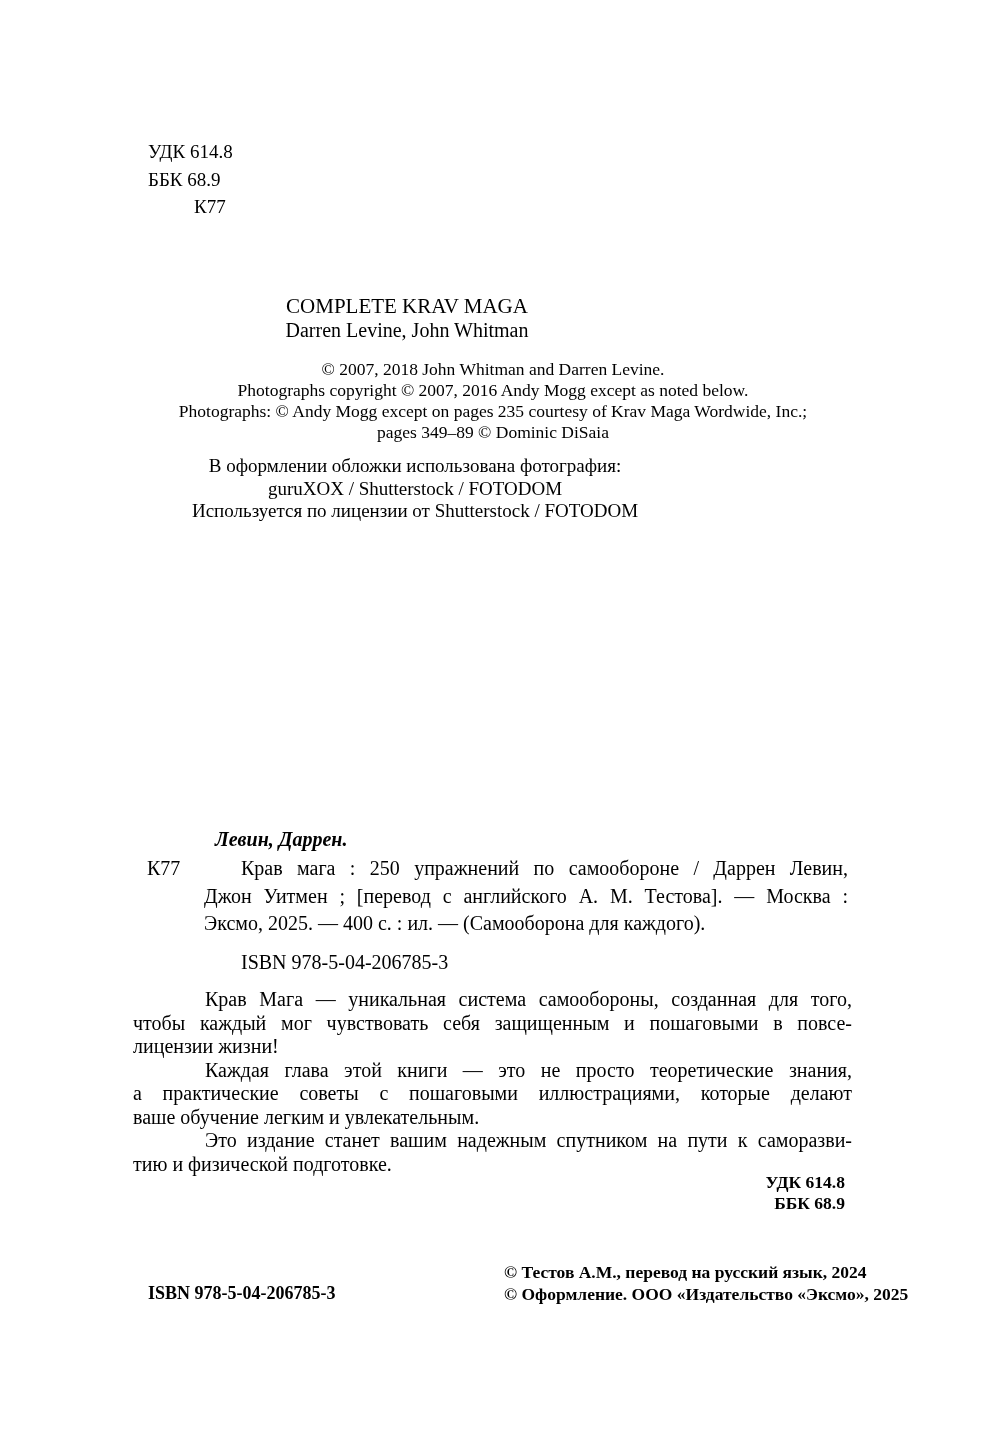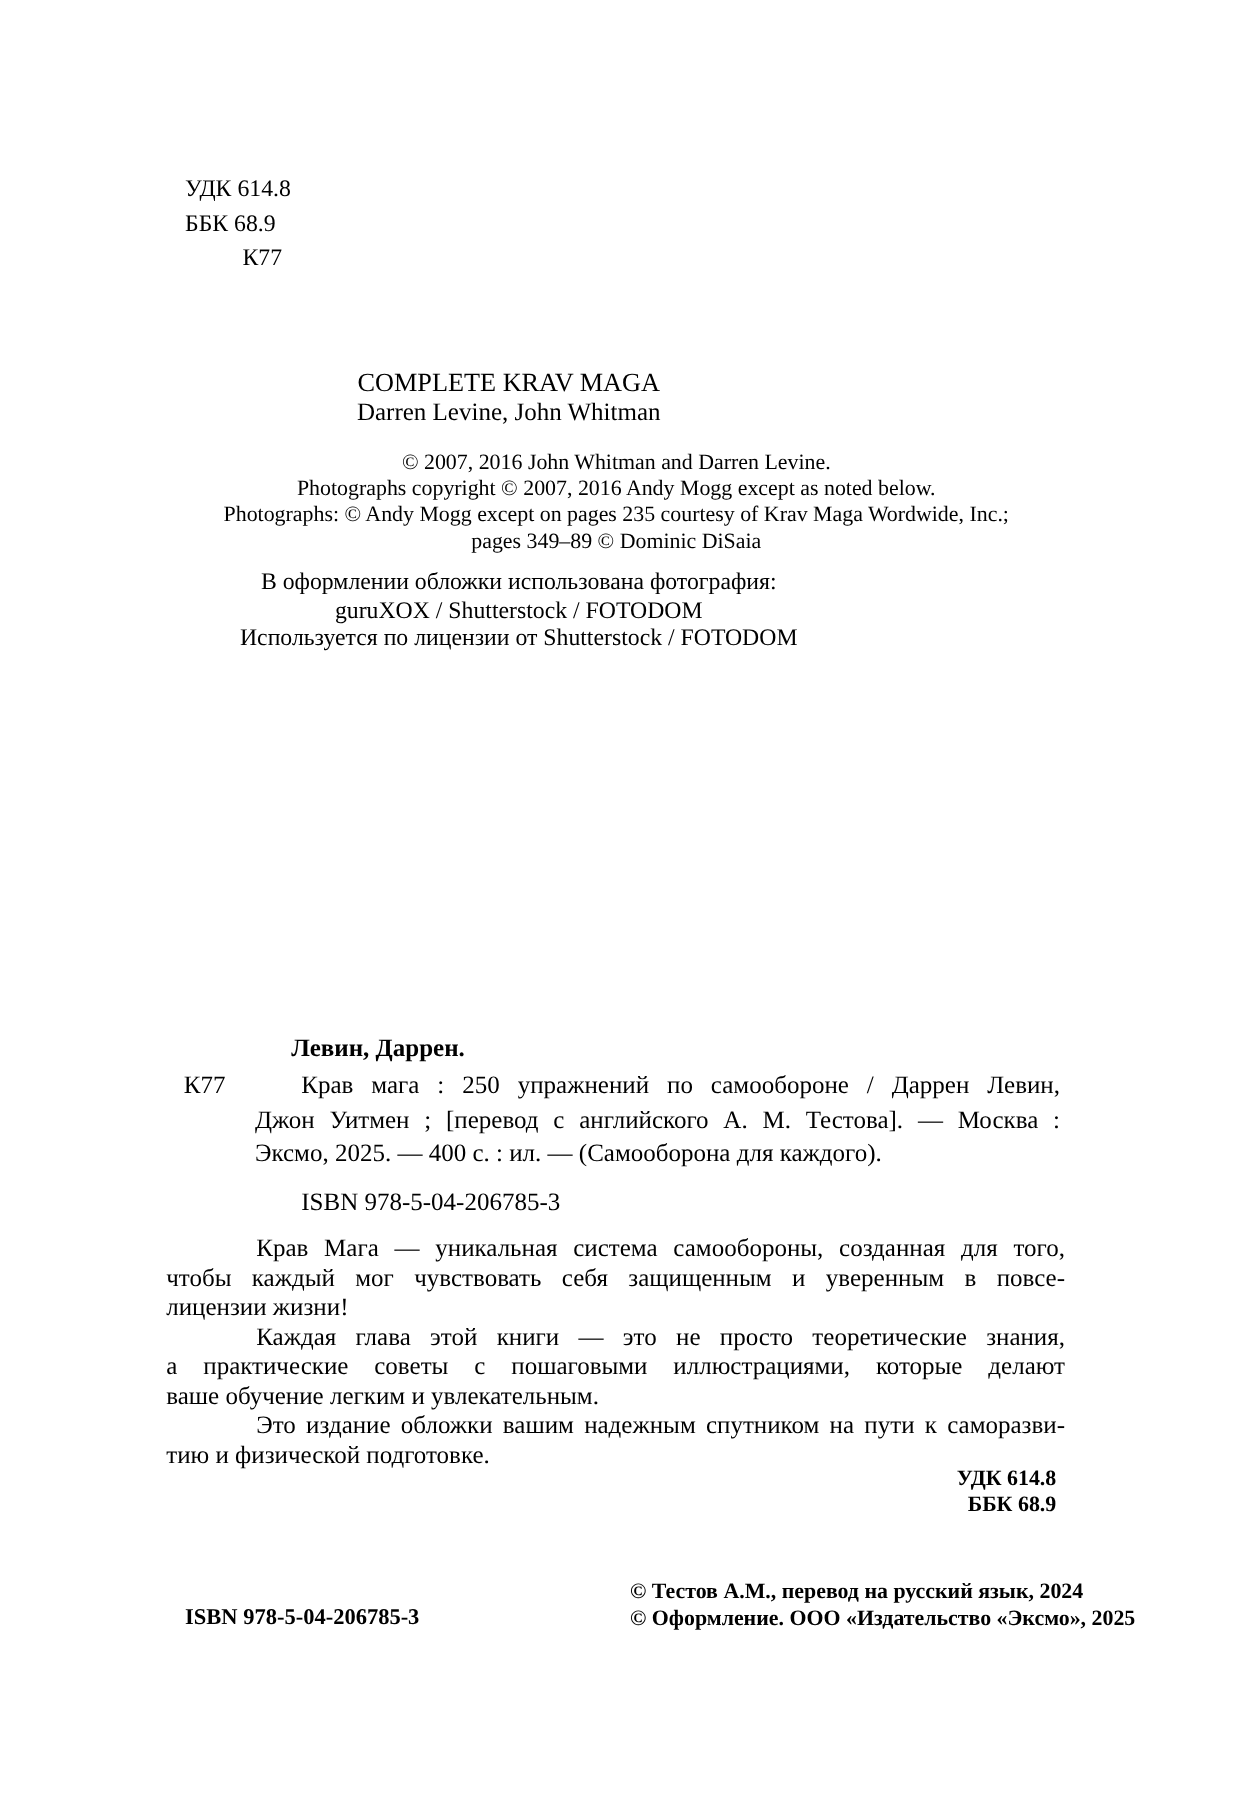--- a/index.html
+++ b/index.html
@@ -64,23 +64,24 @@
   .catalog {
     position: absolute;
     left: 147px;
     top: 826px;
     width: 701px;
     font-size: 20px;
     line-height: 27.5px;
   }
   .cat-heading {
     font-weight: bold;
-    margin-left: 86px;
+    margin-left: 68px;
     line-height: 27px;
     margin-bottom: 2px;
+    font-style: italic;
   }
   .cat-body { position: relative; margin-left: 57px; }
   .cat-sign { position: absolute; left: -57px; top: 0; }
   .cat-line.indent { text-indent: 37px; }
   .cat-line.just { text-align: justify; -moz-text-align-last: justify; text-align-last: justify; }
   .cat-isbn { margin-top: 11px; padding-left: 37px; }
 
   
   .annotation {
     position: absolute;
@@ -134,21 +135,21 @@
     <div>ББК 68.9</div>
     <div class="sign-indent">К77</div>
   </div>
 
   <div class="orig-block">
     <div class="orig-title">COMPLETE KRAV MAGA</div>
     <div class="orig-authors">Darren Levine, John Whitman</div>
   </div>
 
   <div class="copyright-notice">
-    <div>© 2007, 2016 John Whitman and Darren Levine.</div>
+    <div>© 2007, 2018 John Whitman and Darren Levine.</div>
     <div>Photographs copyright © 2007, 2016 Andy Mogg except as noted below.</div>
     <div>Photographs: © Andy Mogg except on pages 235 courtesy of Krav Maga Wordwide, Inc.;</div>
     <div>pages 349–89 © Dominic DiSaia</div>
   </div>
 
   <div class="cover-credit">
     <div>В оформлении обложки использована фотография:</div>
     <div>guruXOX / Shutterstock / FOTODOM</div>
     <div>Используется по лицензии от Shutterstock / FOTODOM</div>
   </div>
@@ -159,26 +160,26 @@
       <span class="cat-sign">К77</span>
       <div class="cat-line indent just">Крав мага : 250 упражнений по самообороне / Даррен Левин,</div>
       <div class="cat-line just">Джон Уитмен ; [перевод с английского А. М. Тестова]. — Москва :</div>
       <div class="cat-line">Эксмо, 2025. — 400 с. : ил. — (Самооборона для каждого).</div>
       <div class="cat-isbn">ISBN 978-5-04-206785-3</div>
     </div>
   </div>
 
   <div class="annotation">
     <div class="indent just">Крав Мага — уникальная система самообороны, созданная для того,</div>
-    <div class="just">чтобы каждый мог чувствовать себя защищенным и уверенным в повсе-</div>
+    <div class="just">чтобы каждый мог чувствовать себя защищенным и пошаговыми в повсе-</div>
     <div>лицензии жизни!</div>
     <div class="indent just">Каждая глава этой книги — это не просто теоретические знания,</div>
     <div class="just">а практические советы с пошаговыми иллюстрациями, которые делают</div>
     <div>ваше обучение легким и увлекательным.</div>
-    <div class="indent just">Это издание обложки вашим надежным спутником на пути к саморазви-</div>
+    <div class="indent just">Это издание станет вашим надежным спутником на пути к саморазви-</div>
     <div>тию и физической подготовке.</div>
   </div>
 
   <div class="class-codes">
     <div>УДК 614.8</div>
     <div>ББК 68.9</div>
   </div>
 
   <div class="imprint-isbn">ISBN 978-5-04-206785-3</div>
 

